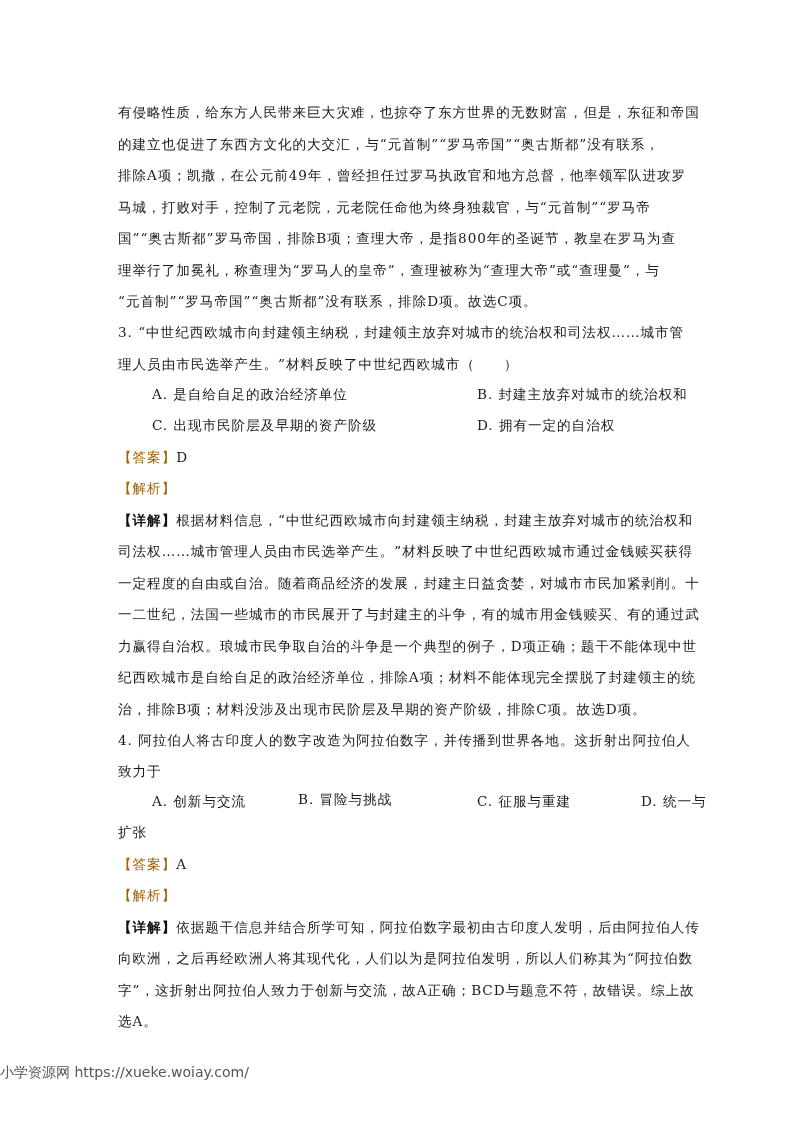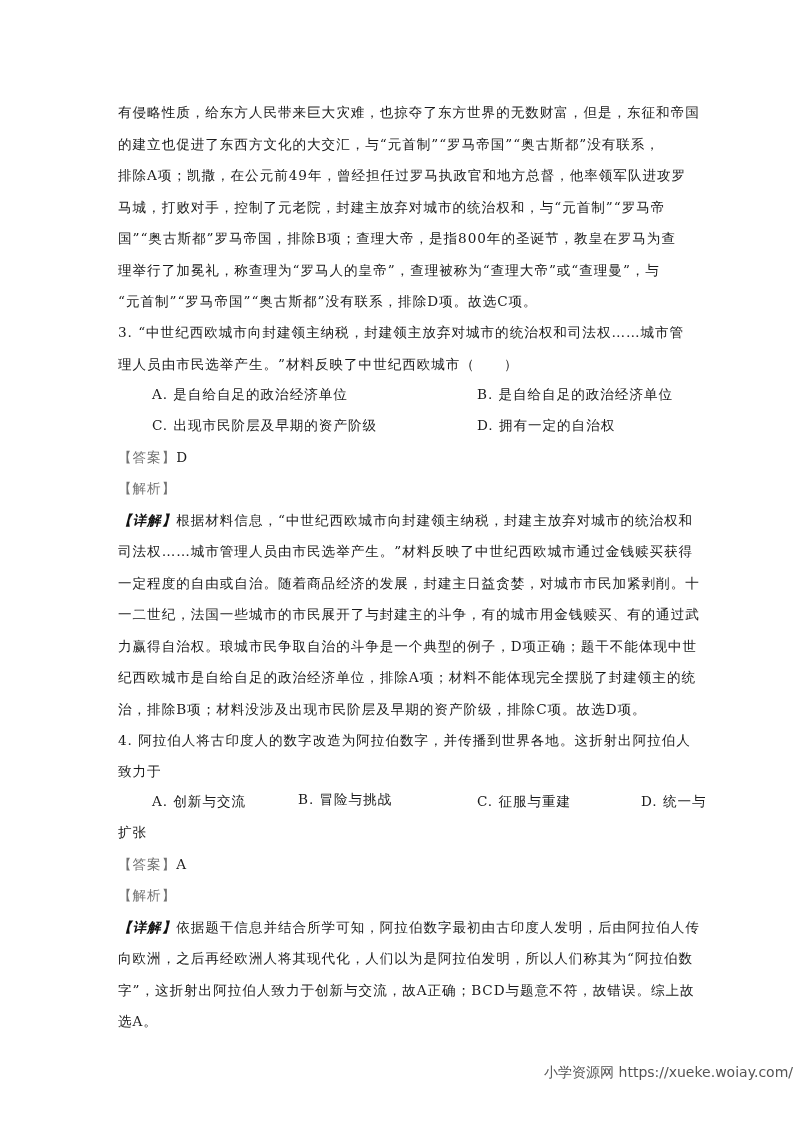--- a/index.html
+++ b/index.html
@@ -2,43 +2,43 @@
 <html><head>
 <meta charset="utf-8">
 <style>
   html, body { margin: 0; padding: 0; background: #ffffff; }
   body { width: 793px; height: 1122px; position: relative; overflow: hidden;
          font-family: "DejaVu Serif", "Liberation Serif", serif; color: #1a1a1a; }
   .page { position: absolute; left: 118px; top: 0; width: 556px; }
   .line { position: absolute; left: 0; white-space: nowrap; font-size: 13.6px;
           letter-spacing: 0.95px; line-height: 20px; height: 20px; text-align: center; }
   .opt { position: absolute; white-space: nowrap; font-size: 13.6px; letter-spacing: 0.95px; line-height: 20px; margin-left: 34px; }
-  .label-blue { color: #737373; }
-  .detail-label { font-weight: bold; color: #111; font-style: italic; }
-  .footer { position: absolute; left: 0; width: 793px; top: 1064px; text-align: right;
+  .label-blue { color: #a16207; }
+  .detail-label { font-weight: bold; color: #111; }
+  .footer { position: absolute; left: 0; width: 793px; top: 1064px; text-align: left;
             font-family: "DejaVu Sans", "Liberation Sans", sans-serif; font-size: 14px; color: #555; }
 </style>
 </head>
 <body>
 
 <div class="page">
 
   <div class="line" style="top:102px">有侵略性质，给东方人民带来巨大灾难，也掠夺了东方世界的无数财富，但是，东征和帝国</div>
   <div class="line" style="top:134px">的建立也促进了东西方文化的大交汇，与“元首制”“罗马帝国”“奥古斯都”没有联系，</div>
   <div class="line" style="top:165px">排除A项；凯撒，在公元前49年，曾经担任过罗马执政官和地方总督，他率领军队进攻罗</div>
-  <div class="line" style="top:197px">马城，打败对手，控制了元老院，封建主放弃对城市的统治权和，与“元首制”“罗马帝</div>
+  <div class="line" style="top:197px">马城，打败对手，控制了元老院，元老院任命他为终身独裁官，与“元首制”“罗马帝</div>
   <div class="line" style="top:228px">国”“奥古斯都”罗马帝国，排除B项；查理大帝，是指800年的圣诞节，教皇在罗马为查</div>
   <div class="line" style="top:260px">理举行了加冕礼，称查理为“罗马人的皇帝”，查理被称为“查理大帝”或“查理曼”，与</div>
   <div class="line" style="top:291px">“元首制”“罗马帝国”“奥古斯都”没有联系，排除D项。故选C项。</div>
 
   <div class="line" style="top:322px">3. “中世纪西欧城市向封建领主纳税，封建领主放弃对城市的统治权和司法权……城市管</div>
   <div class="line" style="top:354px">理人员由市民选举产生。”材料反映了中世纪西欧城市（　　）</div>
 
   <div class="opt" style="top:384px; left:0">A. 是自给自足的政治经济单位</div>
-  <div class="opt" style="top:384px; left:325px">B. 是自给自足的政治经济单位</div>
+  <div class="opt" style="top:384px; left:325px">B. 封建主放弃对城市的统治权和</div>
   <div class="opt" style="top:415px; left:0">C. 出现市民阶层及早期的资产阶级</div>
   <div class="opt" style="top:415px; left:325px">D. 拥有一定的自治权</div>
 
   <div class="line" style="top:447px">
     <span class="label-blue">【答案】</span><span>D</span>
   </div>
   <div class="line" style="top:478px">
     <span class="label-blue">【解析】</span>
   </div>
 

